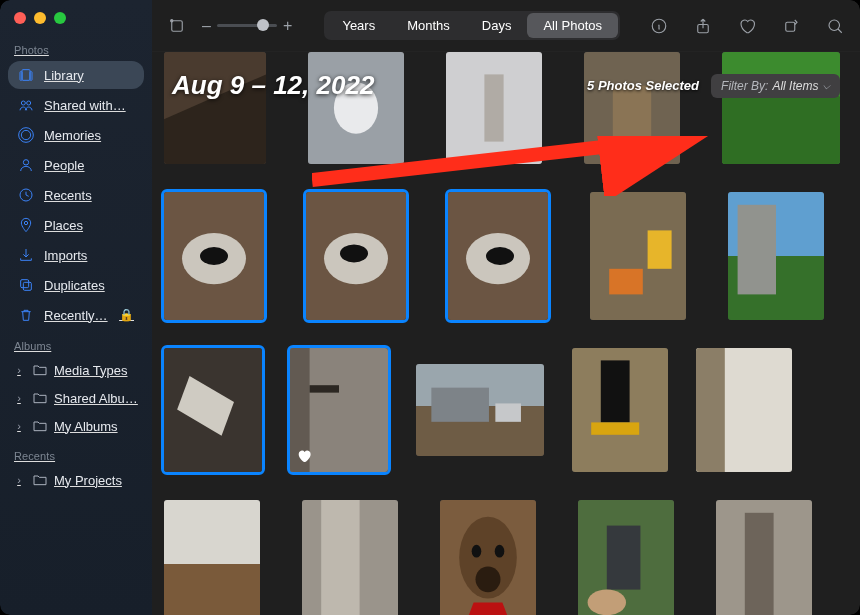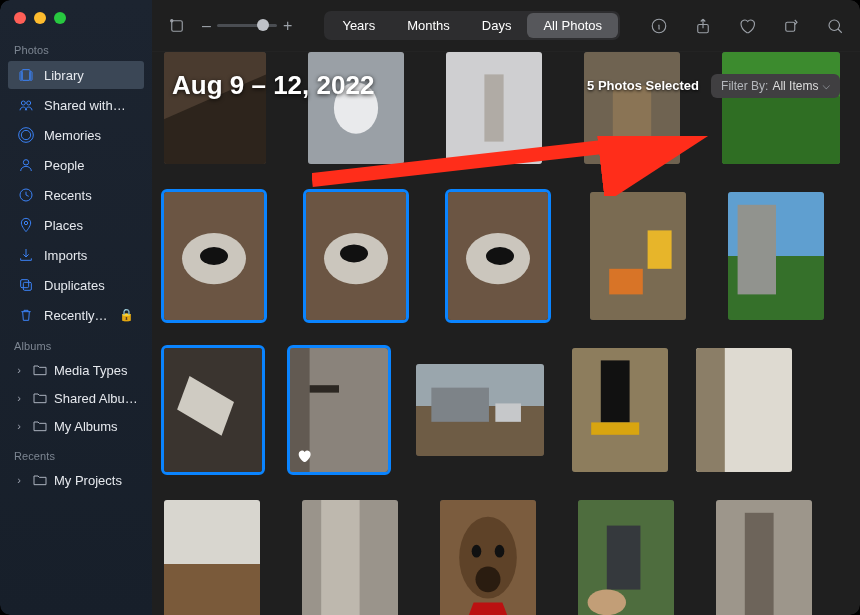--- a/index.html
+++ b/index.html
@@ -1,24 +1,24 @@
 <!DOCTYPE html>
 <html><head>
 <meta charset="utf-8">
 <style>
   * { margin:0; padding:0; box-sizing:border-box; }
   body { width:860px; height:615px; background:#000; font-family:-apple-system,"SF Pro Text","Helvetica Neue",Helvetica,Arial,sans-serif; overflow:hidden; color:#ddd; -webkit-font-smoothing:antialiased; border-radius:10px; }
   .win { width:860px; height:615px; display:flex; position:relative; border-radius:10px; overflow:hidden; }
-  .sidebar { width:152px; background:linear-gradient(#1c2430,#171f2a); display:flex; flex-direction:column; }
+  .sidebar { width:152px; background:linear-gradient(#1c2430,#171f2a); display:flex; flex-direction:column;text-decoration:underline; }
   .main { flex:1; background:#1f1f1f; display:flex; flex-direction:column; position:relative; }
   .traffic { display:flex; gap:8px; padding:12px 14px 10px 14px; }
   .dot { width:12px; height:12px; border-radius:50%; }
   .dot.r{background:#ff5f57;} .dot.y{background:#febc2e;} .dot.g{background:#28c840;}
   .section-h { color:#7d8692; font-size:11px; padding:10px 14px 4px 14px; letter-spacing:.1px; }
-  .side-item { display:flex; align-items:center; gap:10px; margin:1px 8px; padding:5px 10px; border-radius:3px; font-size:13px; color:#e6e9ee; cursor:default; height:28px; }
+  .side-item { display:flex; align-items:center; gap:10px; margin:1px 8px; padding:5px 10px; border-radius:12px; font-size:13px; color:#e6e9ee; cursor:default; height:28px; }
   .side-item.sel { background:#3b4756; }
   .side-item .ico { width:16px; height:16px; display:flex; align-items:center; justify-content:center; }
   .side-item .ico svg { width:16px; height:16px; stroke:#3b82f6; stroke-width:1.5; fill:none; }
   .side-item .lbl { white-space:nowrap; overflow:hidden; text-overflow:ellipsis; flex:1; }
   .side-item .lock { color:#70788a; font-size:12px; }
   .disc { color:#9aa0ad; font-size:11px; margin-right:2px; }
   .row-item { display:flex; align-items:center; gap:6px; margin:1px 10px; padding:4px 4px; font-size:13px; color:#e6e9ee; height:26px; }
   .row-item .disc{width:10px;text-align:center;}
   .row-item .ico { width:16px; height:16px; display:flex; }
   .row-item .ico svg { width:16px; height:16px; stroke:#aab1bd; stroke-width:1.5; fill:none;}
@@ -32,21 +32,21 @@
   .seg .opt { padding:5px 16px; font-size:13px; color:#ffffff; border-radius:6px; }
   .seg .opt.active { background:#56575b; color:#fff; }
   .tb-right { display:flex; gap:14px; margin-left:14px; }
   .overlay { position:absolute; left:0; right:0; top:0; display:flex; justify-content:space-between; align-items:center; padding:18px 20px 0 20px; pointer-events:none; z-index:20;}
   .ovl-left .date { font-size:26px; font-weight:700; color:#fff; text-shadow:0 1px 4px rgba(0,0,0,.8); }
   .ovl-right { display:flex; align-items:center; gap:12px; pointer-events:auto;}
   .selcount { font-size:13px; font-weight:600; color:#fff; text-shadow:0 1px 3px rgba(0,0,0,.9);}
   .filter { background:#403f41; border-radius:6px; padding:5px 10px; font-size:12px; color:#ddd; display:flex; gap:4px; align-items:center;}
   .filter .fb{color:#b4b7bc;}
   .filter .chev{color:#9ca1a8; font-size:10px;}
-  .gallery { position:relative; flex:1; overflow:hidden; }
+  .gallery { position:relative; flex:1; overflow:hidden;font-style:italic; }
   .thumb { width:98px; height:112px; background:#444; border-radius:3px; position:relative; overflow:hidden; }
   .thumb.sel { outline:3px solid #0a84ff; outline-offset:0; }
   .thumb.w { width:140px; height:98px; }
   .thumb.first-row{ height:112px; }
   .thumb svg.fill{position:absolute;inset:0;width:100%;height:100%;}
   .fav { position:absolute; left:6px; bottom:4px; color:#fff; }
   .fav svg{width:16px;height:16px;fill:#fff;stroke:none;}
   .arrow { position:absolute; top:84px; left:160px; z-index:30; pointer-events:none;}
 </style>
 </head>

